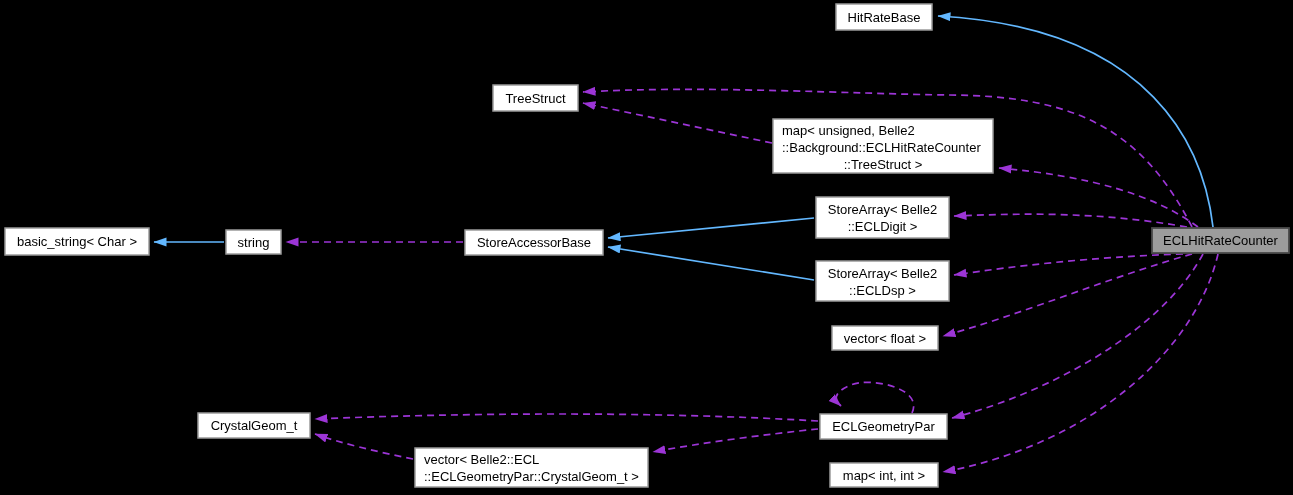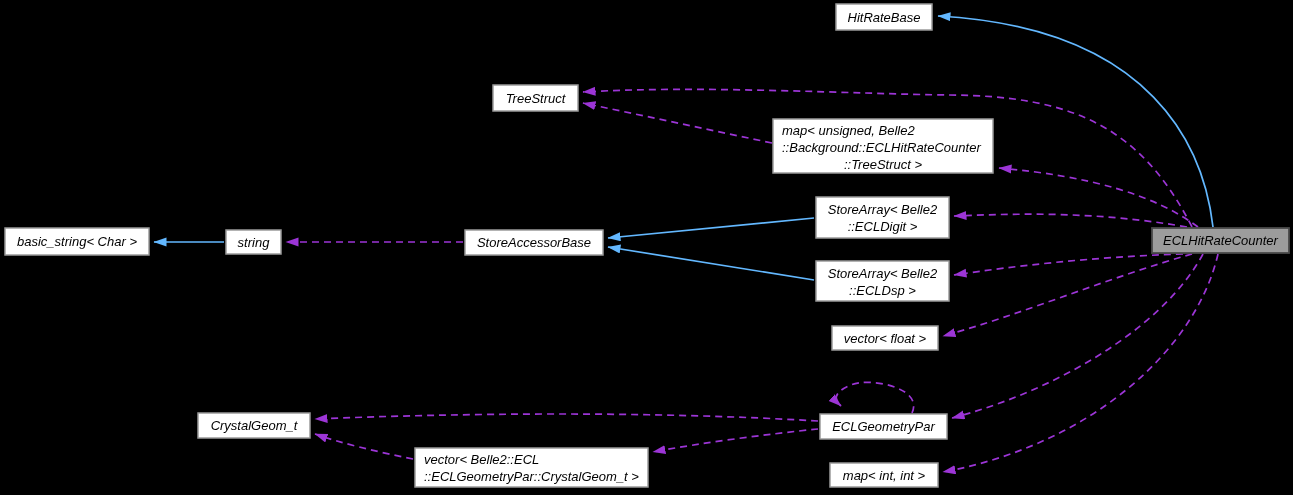--- a/index.html
+++ b/index.html
@@ -1,16 +1,16 @@
 <!DOCTYPE html>
 <html><head>
 <meta charset="utf-8">
 <style>
   html,body{margin:0;padding:0;background:#000;}
-  #stage{position:relative;width:1293px;height:495px;background:#000;overflow:hidden;font-style:italic;}
+  #stage{position:relative;width:1293px;height:495px;background:#000;overflow:hidden;}
   svg{display:block;}
   svg text{
     font-family:"Liberation Sans","DejaVu Sans",sans-serif;
     font-size:13px;
     fill:#000000;
   }
   .node-rect{fill:#ffffff;stroke:#9a9a9a;stroke-width:1.5;}
   .node-rect-highlight{fill:#9c9c9c;stroke:#4a4a4a;stroke-width:1.8;}
   .edge-inherit{fill:none;stroke:#63b8ff;stroke-width:1.7;}
   .edge-usage{fill:none;stroke:#9c35d6;stroke-width:1.7;stroke-dasharray:7 5;}

